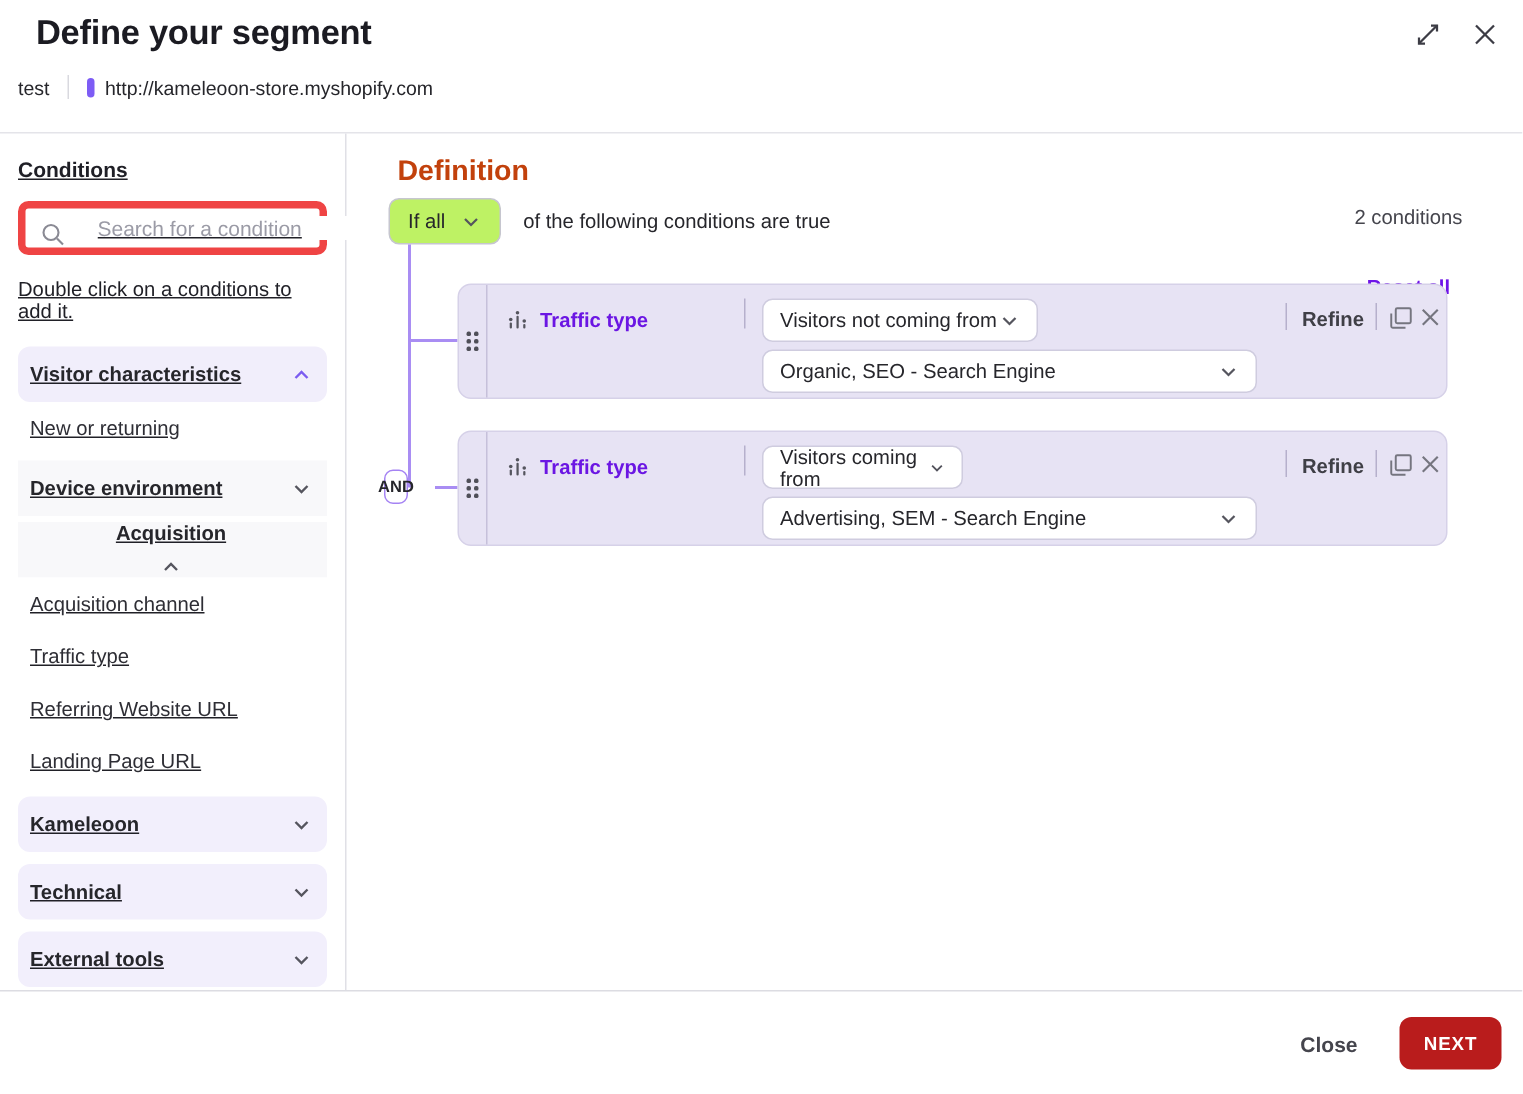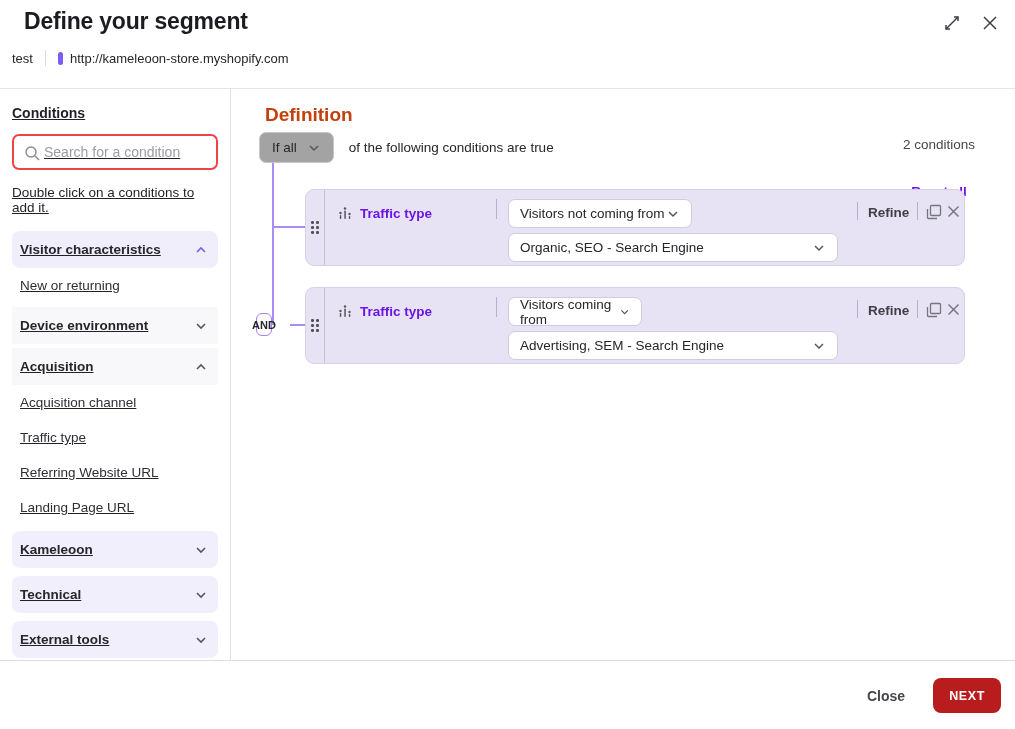--- a/index.html
+++ b/index.html
@@ -17,38 +17,38 @@
   .icon-btn { width:22px; height:22px; display:flex; align-items:center; justify-content:center; cursor:pointer; color:#3c3c45; }
   .sub { position:absolute; left:10px; top:50px; display:flex; align-items:center; font-size:13px; color:#26262b; }
   .sub-name { padding:0 12px 0 2px; }
   .sub-div { width:1px; height:16px; background:#d9d9df; margin-right:12px; }
   .site-bar { width:5px; height:13px; border-radius:3px; background:#7d5cf5; margin-right:7px; }
 
   
   .body { display:flex; height:572px; border-bottom:1px solid #dcdce2; }
   .sidebar { width:231px; border-right:1px solid #e0e0e6; padding:16px 12px 0 12px;text-decoration:underline; }
   .side-title { font-size:14px; font-weight:700; color:#1f1f26; margin-bottom:13px; }
-  .search-box { position:relative; height:36px; border:2px solid #ef4444; border-radius:7px; background:#fff; display:flex; align-items:center; padding-left:30px; margin-bottom:15px; }
+  .search-box { position:relative; height:36px; border:5px solid #ef4444; border-radius:7px; background:#fff; display:flex; align-items:center; padding-left:48px; margin-bottom:15px; }
   .search-box svg { position:absolute; left:10px; top:9px; }
   .search-input { border:none; outline:none; font-size:14px; width:170px; color:#2c2c33; font-family:"Liberation Sans",sans-serif; }
   .search-input::placeholder { color:#9b9ba6; }
   .hint { font-size:13.5px; color:#1f1f26; margin:4px 0 16px 0; }
 
   .side-row { height:37px; display:flex; align-items:center; justify-content:space-between; padding:0 10px 0 8px; font-size:13.5px; cursor:pointer; }
   .row-cat-active { background:#f1eefb; border-radius:8px; font-weight:700; color:#26262b; }
   .row-cat { background:#f8f8fa; font-weight:700; color:#26262b; }
   .row-item { background:#fff; color:#2e2e35; height:35px; }
   .row-closed { background:#f2effc; border-radius:8px; font-weight:700; color:#26262b; margin-bottom:8px; }
   .chev { display:inline-flex; }
 
   
   .main { position:relative; flex:1; }
   .def-title { position:absolute; left:34px; top:15px; font-size:19px; font-weight:700; color:#c2410c; }
   .if-row { position:absolute; left:28px; top:43px; display:flex; align-items:center; }
-  .if-select { height:31px; border:1px solid #c6c6cf; border-radius:7px; background:#a3a3a3; display:flex; align-items:center; gap:10px; padding:0 12px; font-size:13.5px; color:#26262b; cursor:pointer; }
+  .if-select { height:31px; border:1px solid #c6c6cf; border-radius:7px; background:#bef264; display:flex; align-items:center; gap:10px; padding:0 12px; font-size:13.5px; color:#26262b; cursor:pointer; }
   .if-suffix { margin-left:15px; font-size:13.5px; color:#26262b; }
   .count-wrap { position:absolute; right:40px; top:48px; display:flex; align-items:center; gap:32px;flex-direction:column; }
   .cond-count { font-size:13.5px; color:#45454d; }
   .reset-all { font-size:13.5px; font-weight:700; color:#6f14e8; cursor:pointer; }
 
   
   .vline { position:absolute; left:41px; top:74px; width:2px; height:162px; background:#a98df3; }
   .stub { position:absolute; height:2px; background:#a98df3; }
   .and-badge { position:absolute; left:25px; top:224px; width:16px; height:23px; background:#fff; border:1.5px solid #a583f3; border-radius:6px; display:flex; align-items:center; justify-content:center; font-size:11px; font-weight:700; color:#26262b; z-index:2; }
 
@@ -128,21 +128,21 @@
         <span>New or returning</span>
       </div>
       <div class="side-row row-cat" style="margin-top:4px;">
         <span>Device environment</span>
         <span class="chev">
           <svg width="14" height="14" viewBox="0 0 14 14" fill="none" stroke="#55555e" stroke-width="1.6">
               <path d="M3 5 L7 9 L11 5"></path>
             </svg>
         </span>
       </div>
-      <div class="side-row row-cat" style="margin-top:4px;">
+      <div class="side-row row-cat" style="margin-top:4px;flex-direction:column;">
         <span>Acquisition</span>
         <span class="chev">
           <svg width="14" height="14" viewBox="0 0 14 14" fill="none" stroke="#55555e" stroke-width="1.6">
               <path d="M3 9 L7 5 L11 9"></path>
             </svg>
         </span>
       </div>
       <div class="side-row row-item">
         <span>Acquisition channel</span>
       </div>

